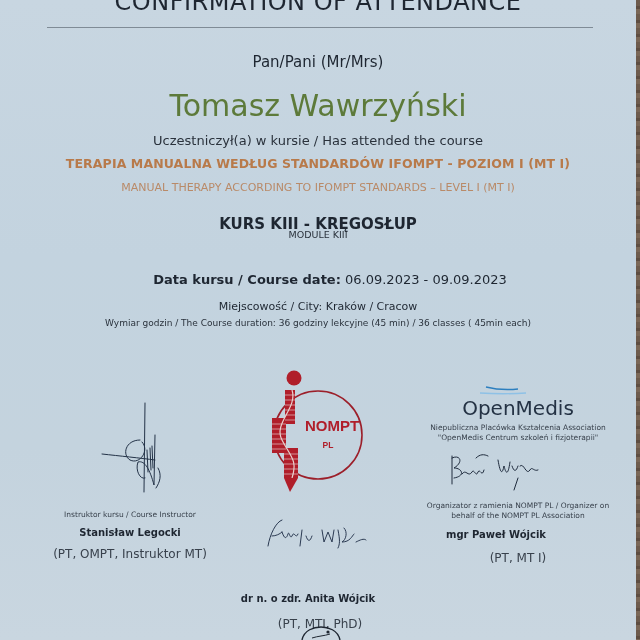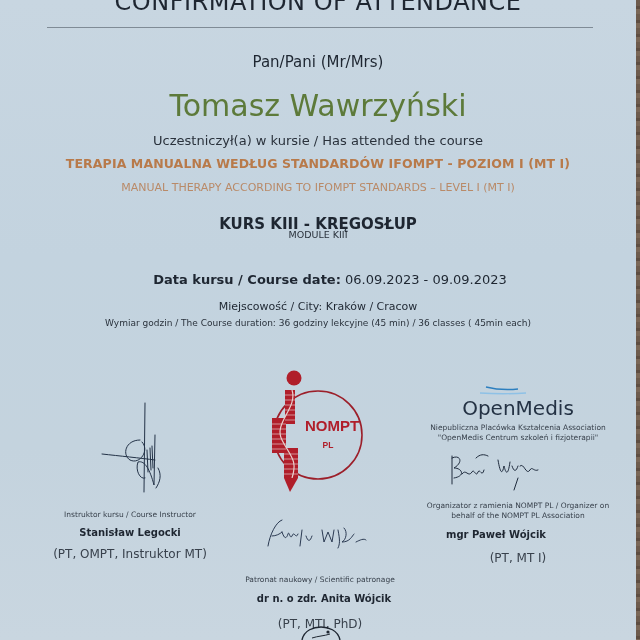--- a/index.html
+++ b/index.html
@@ -39,21 +39,21 @@
   .sig-col { position: absolute; text-align: center; }
   .small { font-size: 7.5px; color: #38414c; }
   .bold-name { font-size: 10px; font-weight: bold; color: #1e2631; }
   .quals { font-size: 12px; color: #38414c; }
 
   .instr-role { top: 510px; left: 40px; width: 180px; }
   .instr-name { top: 527px; left: 40px; width: 180px; }
   .instr-quals { top: 547px; left: 40px; width: 180px; }
 
   .patron-role { top: 575px; left: 220px; width: 200px; }
-  .patron-name { top: 593px; left: 224px; width: 200px; }
+  .patron-name { top: 593px; left: 208px; width: 200px; }
   .patron-quals { top: 617px; left: 220px; width: 200px; }
 
   .org-desc { top: 423px; left: 398px; width: 240px; font-size: 7.5px; color: #38414c; line-height: 10px; }
   .org-role { top: 501px; left: 398px; width: 240px; font-size: 7.5px; color: #38414c; line-height: 10px; }
   .org-name { top: 529px; left: 376px; width: 240px; }
   .org-quals { top: 551px; left: 398px; width: 240px; }
 
   .openmedis-word { top: 396px; left: 398px; width: 240px; font-size: 20px; color: #243244; text-align: center; }
 
   .sig { position: absolute; }
@@ -121,21 +121,20 @@
     <g fill="none" stroke="#2b3a52" stroke-width="1" stroke-linecap="round">
       <path d="M6 34 C8 22 14 10 20 8 M10 24 C14 24 18 22 20 20"></path>
       <path d="M20 20 C22 26 24 28 26 22 C27 18 28 28 30 24 C32 18 34 28 36 22"></path>
       <path d="M40 18 L38 34 M44 24 C46 30 48 30 50 24"></path>
       <path d="M60 18 L62 30 L66 20 L70 30 L72 18"></path>
       <path d="M76 18 C78 28 78 32 76 36 M82 16 C86 20 84 28 80 30 C88 30 90 24 92 22"></path>
       <path d="M94 30 C98 28 102 26 104 28"></path>
     </g>
   </svg>
 
-  <div class="abs sig-col small patron-role">Patronat naukowy / Scientific patronage</div>
   <div class="abs sig-col bold-name patron-name">dr n. o zdr. Anita Wójcik</div>
   <div class="abs sig-col quals patron-quals">(PT, MTI, PhD)</div>
 
   <svg class="sig" style="left:298px; top:626px;" width="46" height="14" viewBox="0 0 46 14">
     <path d="M4 14 C6 4 16 1 23 1 C30 1 40 4 42 14" fill="none" stroke="#1e2631" stroke-width="1.4"></path>
     <path d="M14 12 C20 10 26 10 32 8" fill="none" stroke="#1e2631" stroke-width="1"></path>
     <circle cx="30" cy="6" r="1.6" fill="#1e2631"></circle>
   </svg>
 
   <svg class="sig" style="left:478px; top:384px;" width="50" height="14" viewBox="0 0 50 14">

